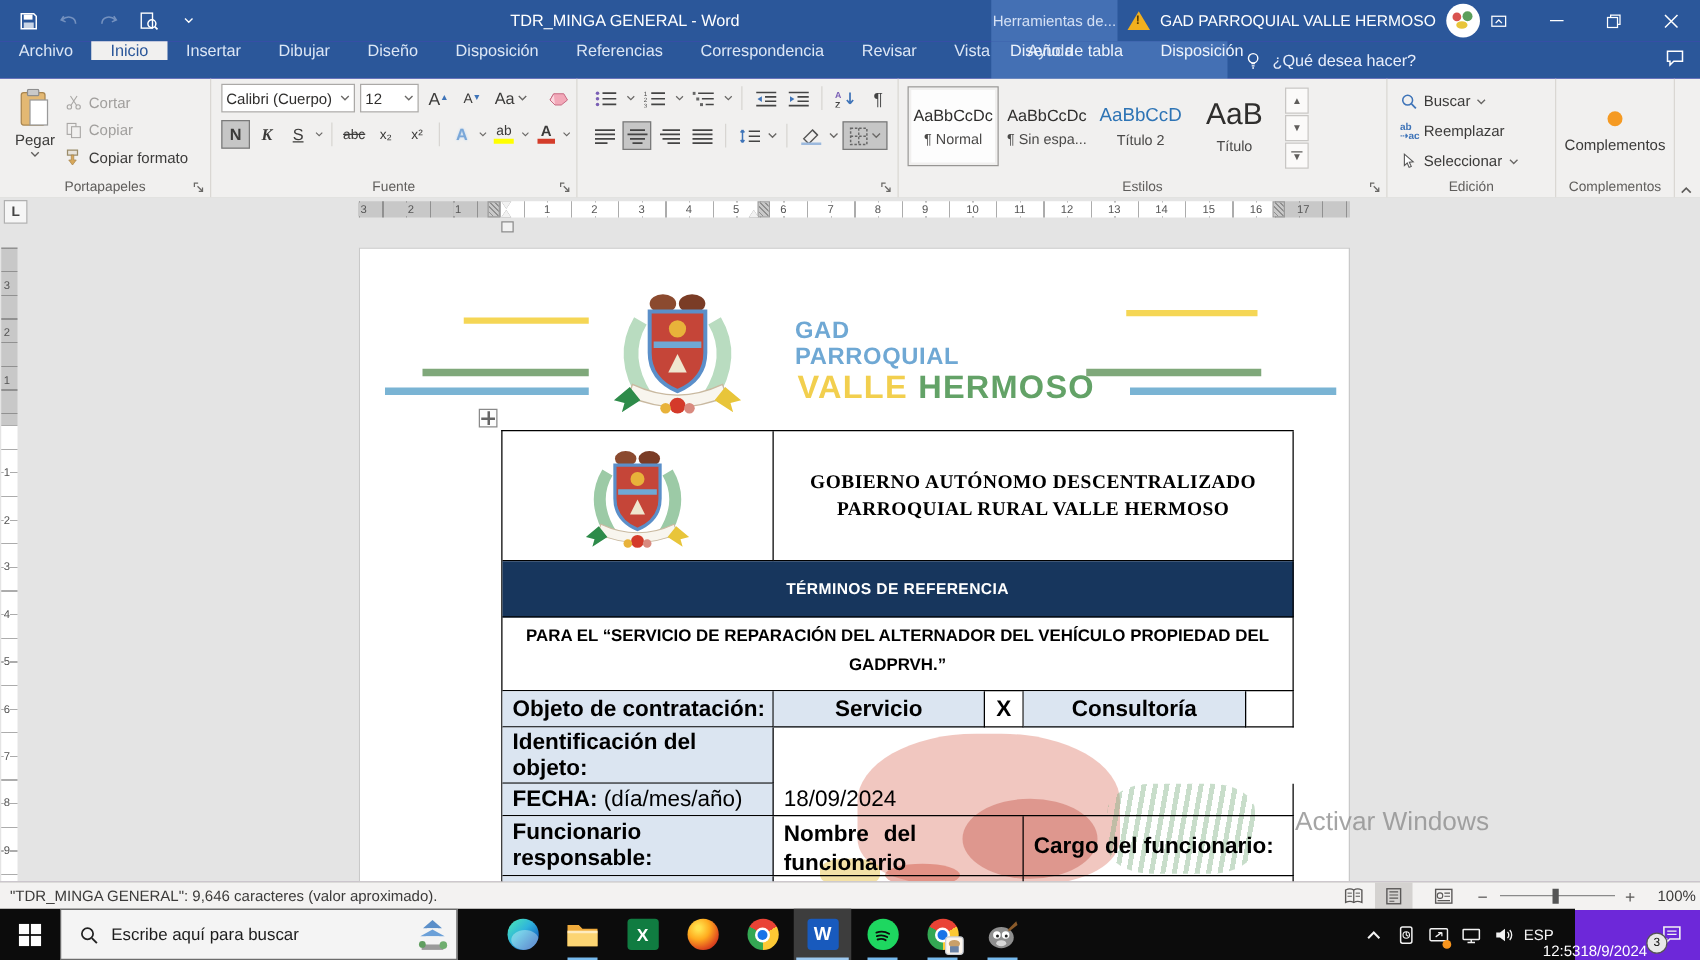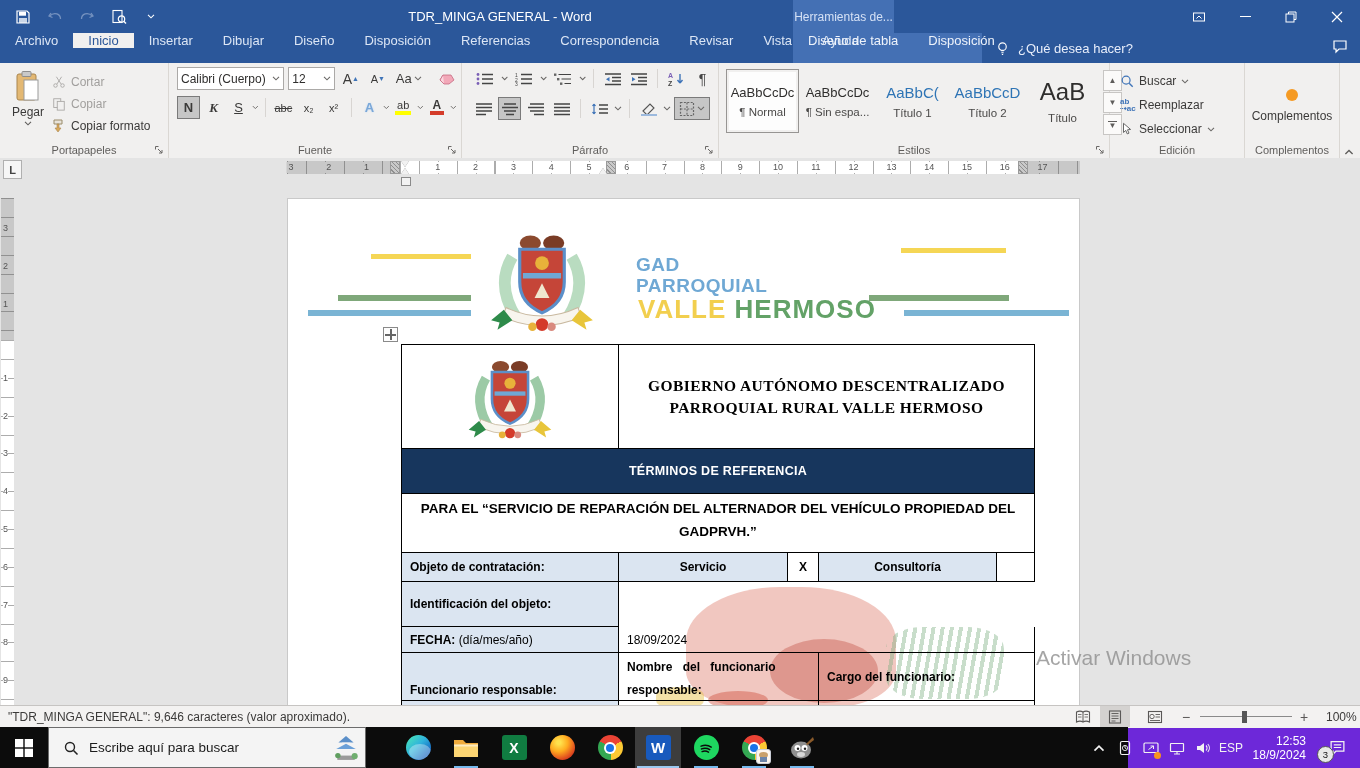--- a/index.html
+++ b/index.html
@@ -75,61 +75,61 @@
   #page{position:absolute;left:287px;top:40px;width:791px;height:620px;background:#fff;border:1px solid #c9c9c9;}
   .stripe{position:absolute;}
   #tbl-handle{position:absolute;left:383px;top:169px;width:13px;height:13px;background:#fdfdfd;border:1px solid #8a8a8a;display:flex;align-items:center;justify-content:center;}
   #tbl-handle:before{content:"";position:absolute;left:5.5px;top:1px;width:2px;height:11px;background:#666;}
   #tbl-handle:after{content:"";position:absolute;top:5.5px;left:1px;height:2px;width:11px;background:#666;}
   .wmark{position:absolute;z-index:0;}
   .tbl{position:absolute;left:113px;top:145px;display:grid;z-index:1;
     grid-template-columns:217px 169px 31px 178px 38px;
     grid-template-rows:104px 45px 59px 29px 45px 26px 48px 40px;
     border-left:1px solid #000;border-top:1px solid #000;width:633px;}
-  .cell{border-right:1px solid #000;border-bottom:1px solid #000;position:relative;font-size:12px;color:#000;box-sizing:border-box;}
+  .cell{border-right:1px solid #000;border-bottom:1px solid #000;position:relative;font-size:18px;color:#000;box-sizing:border-box;}
   .cell.blue{background:#dbe5f1;}
   .cell.navy{background:#17365d;color:#fff;}
   .cc{display:flex;align-items:center;justify-content:center;text-align:center;}
   .cl{display:flex;align-items:center;padding-left:8px;}
   .bold{font-weight:bold;}
   .doc-serif{font-family:"Liberation Serif","DejaVu Serif",serif;}
   
   #activation{position:absolute;left:1036px;top:488px;z-index:5;pointer-events:none;}
   #activation .a1{font-size:21px;color:#8f8f8f;opacity:.8;}
   #activation .a2{font-size:14.5px;color:#9d9d9d;opacity:.8;margin-top:6px;}
   
   #statusbar{position:absolute;left:0;top:705px;width:1360px;height:22px;background:#f3f2f1;border-top:1px solid #c6c4c2;font-size:12px;color:#3b3a39;}
   #statusbar .left{position:absolute;left:8px;top:0;height:22px;display:flex;align-items:center;}
   .sb-view{position:absolute;top:0;height:21px;width:30px;display:flex;align-items:center;justify-content:center;color:#5a5857;}
   .sb-view.active{background:#d4d2d0;}
   #zoomslider{position:absolute;left:1200px;top:10px;width:92px;height:1px;background:#8a8a8a;}
   #zoomthumb{position:absolute;left:1242px;top:5px;width:5px;height:12px;background:#555;}
   
-  #taskbar{position:absolute;left:0;top:727px;width:1128px;height:41px;background:#0c0c0c;color:#fff;}
+  #taskbar{position:absolute;left:0;top:727px;width:1260px;height:41px;background:#0c0c0c;color:#fff;}
   #start{position:absolute;left:0;top:0;width:48px;height:41px;display:flex;align-items:center;justify-content:center;}
   #tsearch{position:absolute;left:48px;top:0;width:318px;height:41px;background:#f4f4f4;border:1px solid #6c6c6c;box-sizing:border-box;display:flex;align-items:center;color:#1c1c1c;}
   #tsearch .ph{font-size:13.5px;margin-left:10px;flex:1;}
   .tslot{position:absolute;top:0;width:46px;height:41px;display:flex;align-items:center;justify-content:center;}
   .tslot.open:after{content:"";position:absolute;left:11px;bottom:0;width:24px;height:2px;background:#76b9ed;}
   .tslot.focus{background:#3d3d3d;}
   .tslot.focus:after{left:2px;width:42px;background:#9cc8ef;}
   .chromeico{width:25px;height:25px;border-radius:50%;background:conic-gradient(from -60deg,#ea4335 0 120deg,#fcc934 120deg 240deg,#34a853 240deg 360deg);position:relative;}
   .chromeico:before{content:"";position:absolute;left:6.5px;top:6.5px;width:12px;height:12px;border-radius:50%;background:#fff;}
   .chromeico:after{content:"";position:absolute;left:8.5px;top:8.5px;width:8px;height:8px;border-radius:50%;background:#1a73e8;}
   .wordico{width:25px;height:25px;border-radius:3px;background:#185abd;color:#fff;font-weight:bold;font-size:15px;display:flex;align-items:center;justify-content:center;}
   .excelico{width:25px;height:25px;border-radius:3px;background:#107c41;color:#fff;font-weight:bold;font-size:14px;display:flex;align-items:center;justify-content:center;}
   .edgeico{width:25px;height:25px;border-radius:50%;background:linear-gradient(135deg,#49e6b8 5%,#2fb3dc 45%,#1566c0 80%);position:relative;overflow:hidden;}
   .edgeico:before{content:"";position:absolute;left:3px;top:9px;width:22px;height:16px;border-radius:50%;background:rgba(255,255,255,.35);}
   .ffico{width:25px;height:25px;border-radius:50%;background:radial-gradient(circle at 35% 30%,#ffe14d 8%,#ffab1f 38%,#e2521f 68%,#b5121b 95%);}
   .spotico{width:25px;height:25px;border-radius:50%;background:#1ed760;display:flex;align-items:center;justify-content:center;}
   .mini-overlay{position:absolute;right:6px;bottom:4px;width:13px;height:13px;border-radius:3px;background:#fdf6ee;border:1px solid #caced6;overflow:hidden;}
   .mini-overlay i{position:absolute;}
   .tray{position:absolute;top:0;height:41px;display:flex;align-items:center;justify-content:center;color:#f2f2f2;}
   .traytxt{font-size:12px;}
-  #clock{position:absolute;left:1246px;top:0;width:60px;height:41px;display:flex;flex-direction:column;align-items:flex-end;justify-content:center;font-size:12px;line-height:14px;color:#fff;padding-right:4px;}
+  #clock{position:absolute;left:1246px;top:0;width:60px;height:41px;display:flex;flex-direction:row;align-items:flex-end;justify-content:center;font-size:12px;line-height:14px;color:#fff;padding-right:4px;}
   #notif-badge{position:absolute;left:1317px;top:746px;width:15px;height:15px;border-radius:50%;background:#e8e8e8;color:#111;font-size:9.5px;display:flex;align-items:center;justify-content:center;border:1px solid #555;z-index:3;}
   svg{display:block;}
 </style>
 </head>
 <body>
 
 <svg width="0" height="0" style="position:absolute">
   <defs>
     <symbol id="sym-chev" viewBox="0 0 8 5">
         <path d="M1 .8 4 3.8 7 .8" stroke="currentColor" stroke-width="1.1" fill="none"></path>
@@ -328,20 +328,29 @@
           </svg>
         </span>
       <span class="qbtn" style="color:#fff">
           <svg class="chev" viewBox="0 0 8 5" width="8" height="5">
             <use href="#sym-chev"></use>
           </svg>
         </span>
     </div>
     <div id="win-title">TDR_MINGA GENERAL - Word</div>
     <div id="ctx-header">Herramientas de...</div>
+    <div id="account">
+      <span class="warn-tri"></span>
+      <span class="acct-name">GAD PARROQUIAL VALLE HERMOSO</span>
+      <span class="avatar">
+        <i style="left:5px;top:7px;width:7px;height:7px;background:#d9534f"></i>
+        <i style="left:13px;top:6px;width:8px;height:8px;background:#5b9e5b"></i>
+        <i style="left:8px;top:14px;width:9px;height:6px;background:#e8c53a"></i>
+      </span>
+    </div>
     <div class="wbtn" style="left:1176px">
         <svg width="14" height="14">
           <use href="#sym-ribbonopt"></use>
         </svg>
       </div>
     <div class="wbtn" style="left:1222px">
         <svg width="11" height="11" viewBox="0 0 11 11">
           <path d="M0 5.5h11" stroke="#fff"></path>
         </svg>
       </div>
@@ -587,40 +596,35 @@
           <span class="tgl on" style="width:34px">
               <svg width="16" height="16">
                 <use href="#sym-borders"></use>
               </svg>
               <svg class="chev" viewBox="0 0 8 5" width="8" height="5" style="color:#6a6866;margin-left:2px">
                 <use href="#sym-chev"></use>
               </svg>
             </span>
         </div>
       </div>
-      <div class="rgroup-label">Párrafo</div>
       <svg class="launcher">
           <use href="#sym-launcher"></use>
         </svg>
     </div>
 
     <div class="rgroup" style="width:390px">
       <div class="rgroup-body" style="padding-left:6px">
         <div id="styles-gallery" style="display:flex">
             <div class="stylebox sel">
               <div class="sample">AaBbCcDc</div>
               <div class="sname">¶ Normal</div>
             </div>
             <div class="stylebox">
               <div class="sample">AaBbCcDc</div>
               <div class="sname">¶ Sin espa...</div>
-            </div>
-            <div class="stylebox t1">
-              <div class="sample">AaBbC(</div>
-              <div class="sname">Título 1</div>
             </div>
             <div class="stylebox t2">
               <div class="sample">AaBbCcD</div>
               <div class="sname">Título 2</div>
             </div>
             <div class="stylebox big">
               <div class="sample">AaB</div>
               <div class="sname">Título</div>
             </div>
           </div>

